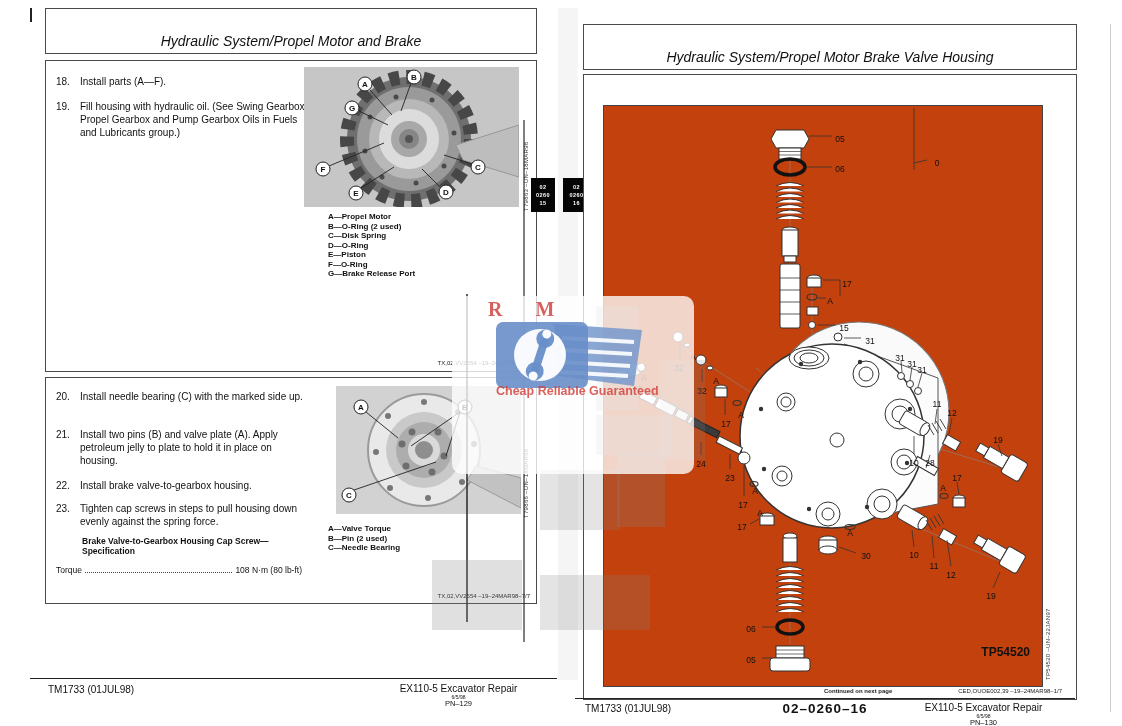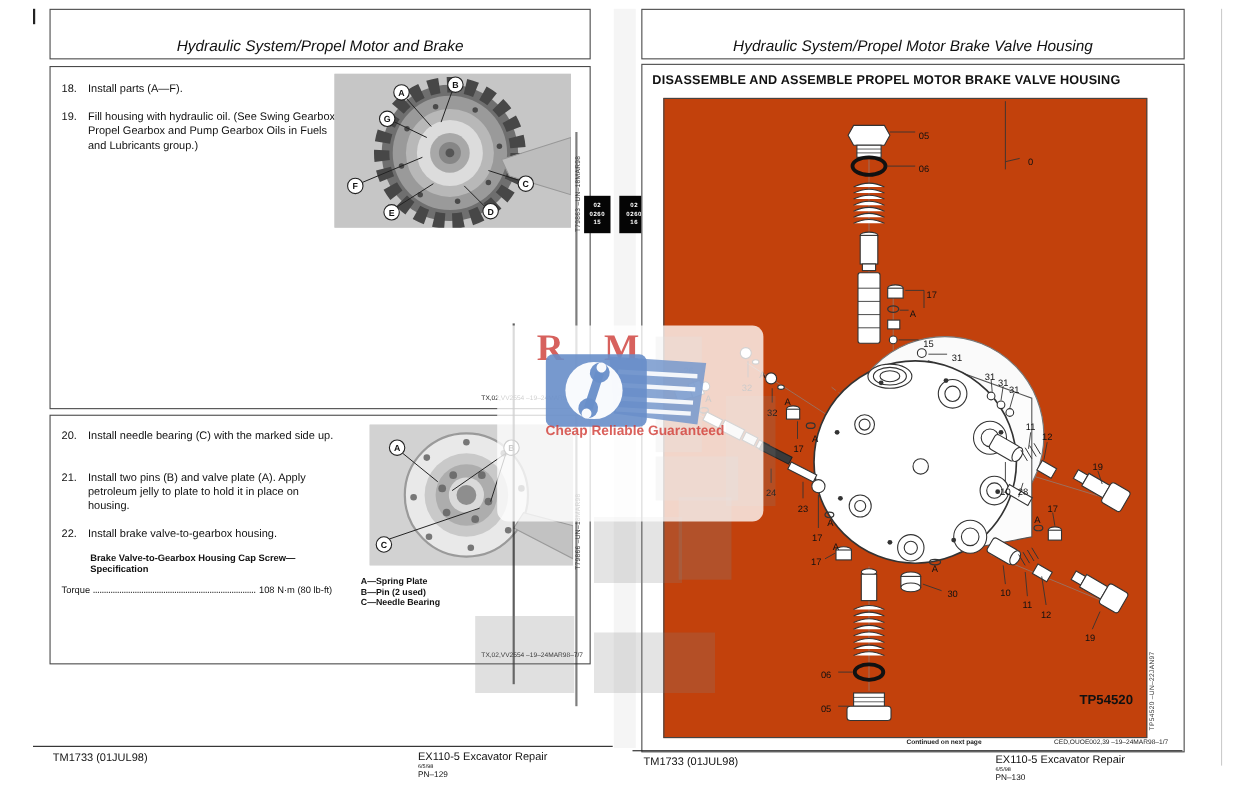--- a/index.html
+++ b/index.html
@@ -16,21 +16,21 @@
   .legend{position:absolute;font-size:8px;font-weight:bold;line-height:9.5px;color:#111;}
   .caption{position:absolute;font-size:6px;color:#222;white-space:nowrap;}
   .vtext{position:absolute;writing-mode:vertical-rl;transform:rotate(180deg);
          font-size:6px;color:#333;letter-spacing:.3px;white-space:nowrap;}
   .spec-title{font-weight:bold;font-size:8.5px;margin:0 0 0 26px;}
   .torque-row{display:flex;align-items:flex-end;font-size:8.5px;margin-top:9px;width:246px;}
   .dots{flex:1;border-bottom:1.5px dotted #444;margin:0 3px 2px 3px;height:1px;}
   .footer-rule{position:absolute;border-top:1.5px solid #222;height:0;}
   .f-tm{position:absolute;font-size:10px;}
   .f-page{position:absolute;font-size:13.5px;font-weight:bold;letter-spacing:1px;text-align:center;}
-  .f-right{position:absolute;text-align:left;line-height:11px;}
+  .f-right{position:absolute;text-align:center;line-height:11px;}
   .f-right .t1{font-size:10px;}
   .f-right .t2{font-size:5px;line-height:6px;}
   .f-right .t3{font-size:7.5px;line-height:8px;}
   .tab{position:absolute;background:#050505;color:#fff;font-size:5.5px;font-weight:bold;
        text-align:center;line-height:8px;padding-top:5px;letter-spacing:.5px;}
   .photo{position:absolute;background:#cacaca;}
   .title-bold{position:absolute;font-size:11.5px;font-weight:bold;letter-spacing:.2px;}
   svg text{font-family:"Liberation Sans",sans-serif;}
   .co-text{font-size:8.5px;fill:#111;text-anchor:middle;}
   .co-text.circled{font-size:8px;font-weight:bold;}
@@ -109,37 +109,50 @@
               <text x="52" y="129" class="co-text circled">E</text>
               <circle cx="142" cy="125" r="7" class="co-circle"></circle>
               <text x="142" y="128" class="co-text circled">D</text>
               <circle cx="174" cy="100" r="7" class="co-circle"></circle>
               <text x="174" y="103" class="co-text circled">C</text>
             </g>
         </svg>
       </div>
       <div class="vtext" style="left:477px;top:40px;height:110px;">T79863  –UN–18MAR98</div>
 
+      <div class="legend" style="left:282px;top:151px;">
+        <div>A—Propel Motor</div>
+        <div>B—O-Ring (2 used)</div>
+        <div>C—Disk Spring</div>
+        <div>D—O-Ring</div>
+        <div>E—Piston</div>
+        <div>F—O-Ring</div>
+        <div>G—Brake Release Port</div>
+      </div>
 
       <div class="caption" style="right:6px;bottom:5px;">TX,02,VV2554   –19–24MAR98–6/7</div>
     </div>
 
     <div class="box" style="left:45px;top:377px;width:490px;height:225px;">
       <div class="steps" style="top:12px;">
         <div class="step" style="margin-bottom:25px;">
           <span class="step-num">20.</span>
           <span class="step-text">Install needle bearing (C) with the marked side up.</span>
         </div>
         <div class="step" style="">
           <span class="step-num">21.</span>
           <span class="step-text">Install two pins (B) and valve plate (A). Apply petroleum jelly to plate to hold it in place on housing.</span>
         </div>
         <div class="step" style="margin-bottom:10px;justify-content:center;">
           <span class="step-num">22.</span>
           <span class="step-text">Install brake valve-to-gearbox housing.</span>
+        </div>
+        <div class="step" style="margin-bottom:8px;">
+          <span class="step-num">23.</span>
+          <span class="step-text">Tighten cap screws in steps to pull housing down evenly against the spring force.</span>
         </div>
         <div class="spec-title">Brake Valve-to-Gearbox Housing Cap Screw—Specification</div>
         <div class="torque-row">
           <span>Torque</span>
           <span class="dots"></span>
           <span>108 N·m (80 lb-ft)</span>
         </div>
       </div>
 
       <div class="photo" style="left:290px;top:8px;width:185px;height:128px;">
@@ -183,21 +196,21 @@
               <circle cx="129" cy="21" r="7" class="co-circle"></circle>
               <text x="129" y="24" class="co-text circled">B</text>
               <circle cx="13" cy="109" r="7" class="co-circle"></circle>
               <text x="13" y="112" class="co-text circled">C</text>
             </g>
         </svg>
       </div>
       <div class="vtext" style="left:477px;top:30px;height:110px;">T79866  –UN–18MAR98</div>
 
       <div class="legend" style="left:282px;top:146px;">
-        <div>A—Spring Plate</div>
+        <div>A—Valve Torque</div>
         <div>B—Pin (2 used)</div>
         <div>C—Needle Bearing</div>
       </div>
 
       <div class="caption" style="right:6px;bottom:4px;">TX,02,VV2554   –19–24MAR98–7/7</div>
     </div>
 
     <div class="footer-rule" style="left:30px;top:678px;width:527px;"></div>
     <div class="f-tm" style="left:48px;top:684px;">TM1733 (01JUL98)</div>
     <div class="f-right" style="left:380px;top:683px;width:157px;">
@@ -212,27 +225,26 @@
     <div>02</div>
     <div>0260</div>
     <div>15</div>
   </div>
   <div class="tab" style="left:563px;top:178px;width:27px;height:29px;">
     <div>02</div>
     <div>0260</div>
     <div>16</div>
   </div>
 
-  <div class="abs" style="left:561px;top:0;width:561px;height:524px;">
+  <div class="abs" style="left:561px;top:16px;width:561px;height:524px;">
     <div class="box hdr" style="left:22px;top:8px;width:492px;height:40px;">
       <span>Hydraulic System/Propel Motor Brake Valve Housing</span>
     </div>
 
     <div class="box" style="left:22px;top:58px;width:492px;height:624px;">
-      <div class="title-bold" style="left:9px;top:8px;width:478px;">DISASSEMBLE AND ASSEMBLE PROPEL MOTOR BRAKE VALVE HOUSING</div>
 
       <div class="abs" style="left:19px;top:30px;width:438px;height:580px;border:1.5px solid #444;background:#c2410c;">
         <svg width="438" height="580" viewBox="0 0 438 580">
 
           <g class="thin">
             <line x1="186" y1="55" x2="186" y2="162"></line>
             <line x1="186" y1="425" x2="186" y2="538"></line>
             <line x1="26" y1="284" x2="152" y2="352"></line>
             <line x1="75" y1="240" x2="160" y2="295"></line>
             <line x1="208" y1="168" x2="208" y2="228"></line>
@@ -478,20 +490,21 @@
         </svg>
       </div>
 
       <div class="vtext" style="left:461px;top:480px;height:125px;">TP54520  –UN–22JAN97</div>
       <div class="caption" style="left:240px;top:613px;font-weight:bold;">Continued on next page</div>
       <div class="caption" style="right:14px;top:613px;">CED,OUOE002,39   –19–24MAR98–1/7</div>
     </div>
 
     <div class="footer-rule" style="left:14px;top:682px;width:500px;"></div>
     <div class="f-tm" style="left:24px;top:687px;">TM1733 (01JUL98)</div>
+    <div class="f-page" style="left:14px;top:685px;width:500px;">02–0260–16</div>
     <div class="f-right" style="left:344px;top:686px;width:157px;">
       <div class="t1">EX110-5 Excavator Repair</div>
       <div class="t2">6/5/98</div>
       <div class="t3">PN–130</div>
     </div>
     <div class="abs" style="left:549px;top:8px;width:1px;height:688px;background:#ccc;"></div>
   </div>
 
   <div class="abs wm" style="left:466px;top:294px;width:1.5px;height:328px;background:rgba(40,40,40,0.75);z-index:5;"></div>
   <div class="abs wm" style="left:523px;top:120px;width:1.5px;height:522px;background:rgba(40,40,40,0.6);z-index:5;"></div>
@@ -502,21 +515,21 @@
     <div class="abs" style="left:617px;top:452px;width:48px;height:75px;background:rgba(130,130,130,0.25);"></div>
     <div class="abs" style="left:540px;top:470px;width:80px;height:60px;background:rgba(130,130,130,0.22);"></div>
     <div class="abs" style="left:432px;top:560px;width:90px;height:70px;background:rgba(130,130,130,0.25);"></div>
     <div class="abs" style="left:540px;top:575px;width:110px;height:55px;background:rgba(130,130,130,0.22);"></div>
     <div class="abs" style="left:660px;top:360px;width:45px;height:100px;background:rgba(130,130,130,0.20);"></div>
   </div>
 
   <div class="abs wm" style="left:452px;top:296px;width:242px;height:178px;background:rgba(255,255,255,0.78);border-radius:10px;z-index:6;"></div>
 
   <div class="abs wm" style="left:452px;top:296px;width:242px;height:178px;z-index:7;">
-    <div class="abs" style="left:36px;top:2px;font-family:'Liberation Serif',serif;font-weight:bold;font-size:34px;letter-spacing:14px;color:rgba(205,58,52,0.8);">R M</div>
+    <div class="abs" style="left:36px;top:2px;font-family:'Liberation Serif',serif;font-weight:bold;font-size:20px;letter-spacing:14px;color:rgba(205,58,52,0.8);">R M</div>
     <svg class="abs" style="left:44px;top:20px;" width="152" height="78" viewBox="0 0 152 78">
       <polygon points="58,8 146,14 138,70 62,60" fill="rgba(118,152,205,0.85)"></polygon>
       <g stroke="rgba(255,255,255,0.9)" stroke-width="4">
         <line x1="66" y1="22" x2="138" y2="26"></line>
           <line x1="66" y1="34" x2="136" y2="38"></line>
         <line x1="65" y1="46" x2="134" y2="50"></line>
           <line x1="64" y1="56" x2="132" y2="60"></line>
       </g>
       <rect x="0" y="6" width="92" height="66" rx="7" fill="rgba(104,142,201,0.9)"></rect>
       <circle cx="44" cy="39" r="26" fill="rgba(255,255,255,0.95)"></circle>

